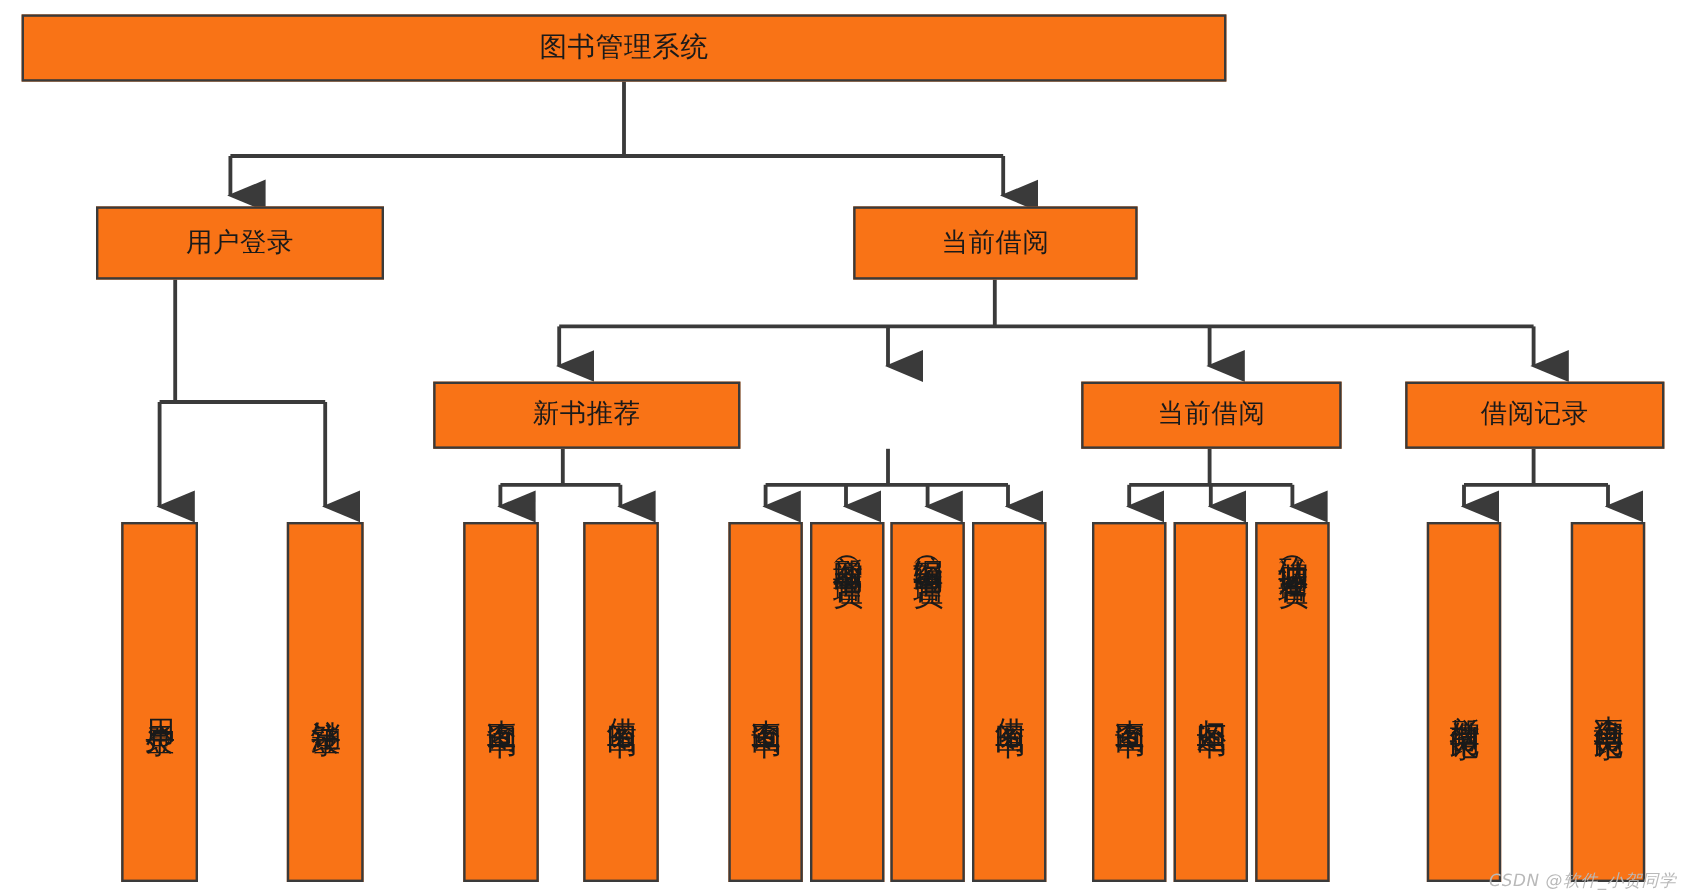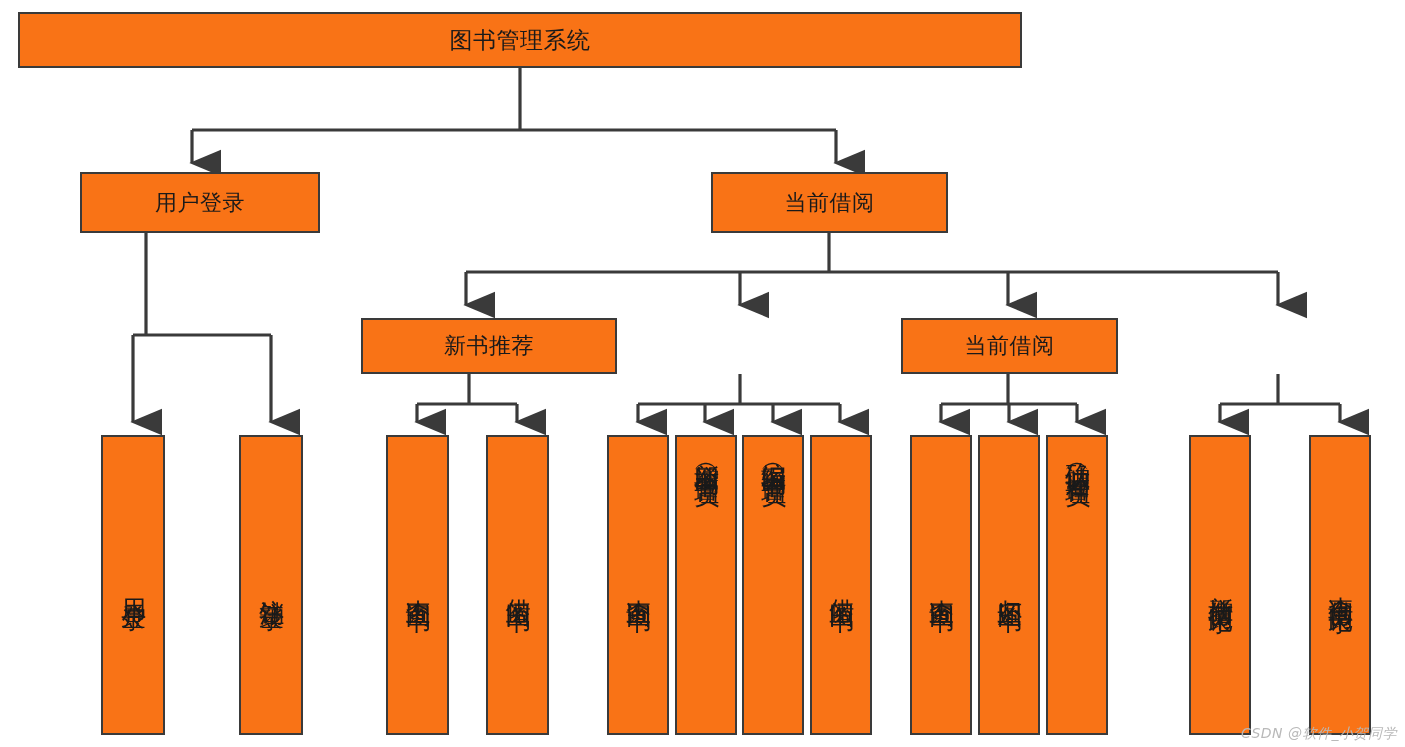--- a/index.html
+++ b/index.html
@@ -149,20 +149,23 @@
   <div class="node horiz" style="left:711px; top:172px; width:237px; height:61px;">
     <span class="label">当前借阅</span>
   </div>
 
   <div class="node horiz" style="left:361px; top:318px; width:256px; height:56px;">
     <span class="label">新书推荐</span>
   </div>
   <div class="node horiz" style="left:901px; top:318px; width:217px; height:56px;">
     <span class="label">当前借阅</span>
   </div>
+  <div class="node horiz" style="left:1171px; top:318px; width:216px; height:56px;">
+    <span class="label">借阅记录</span>
+  </div>
 
   <div class="node vert centered" style="left:101px; top:435px; width:64px; height:300px;">
     <span class="label">用户登录</span>
   </div>
   <div class="node vert centered" style="left:239px; top:435px; width:64px; height:300px;">
     <span class="label">注销登录</span>
   </div>
 
   <div class="node vert centered" style="left:386px; top:435px; width:63px; height:300px;">
     <span class="label">查询图书</span>

